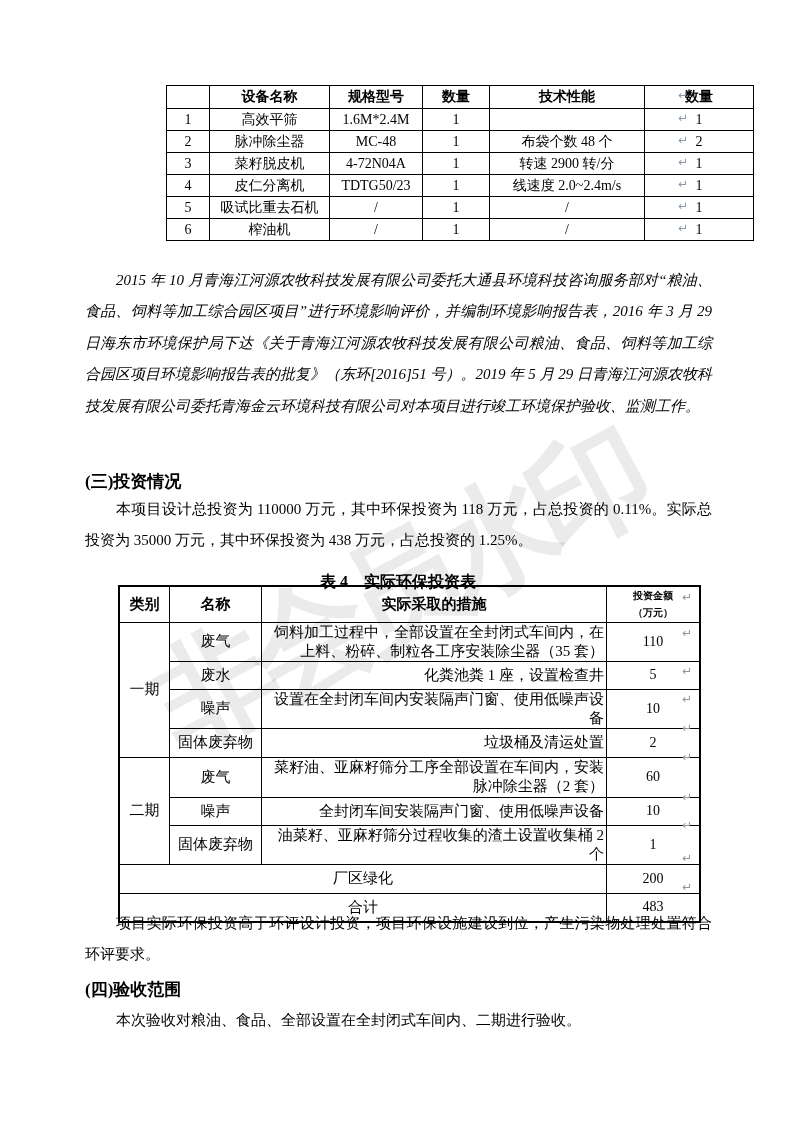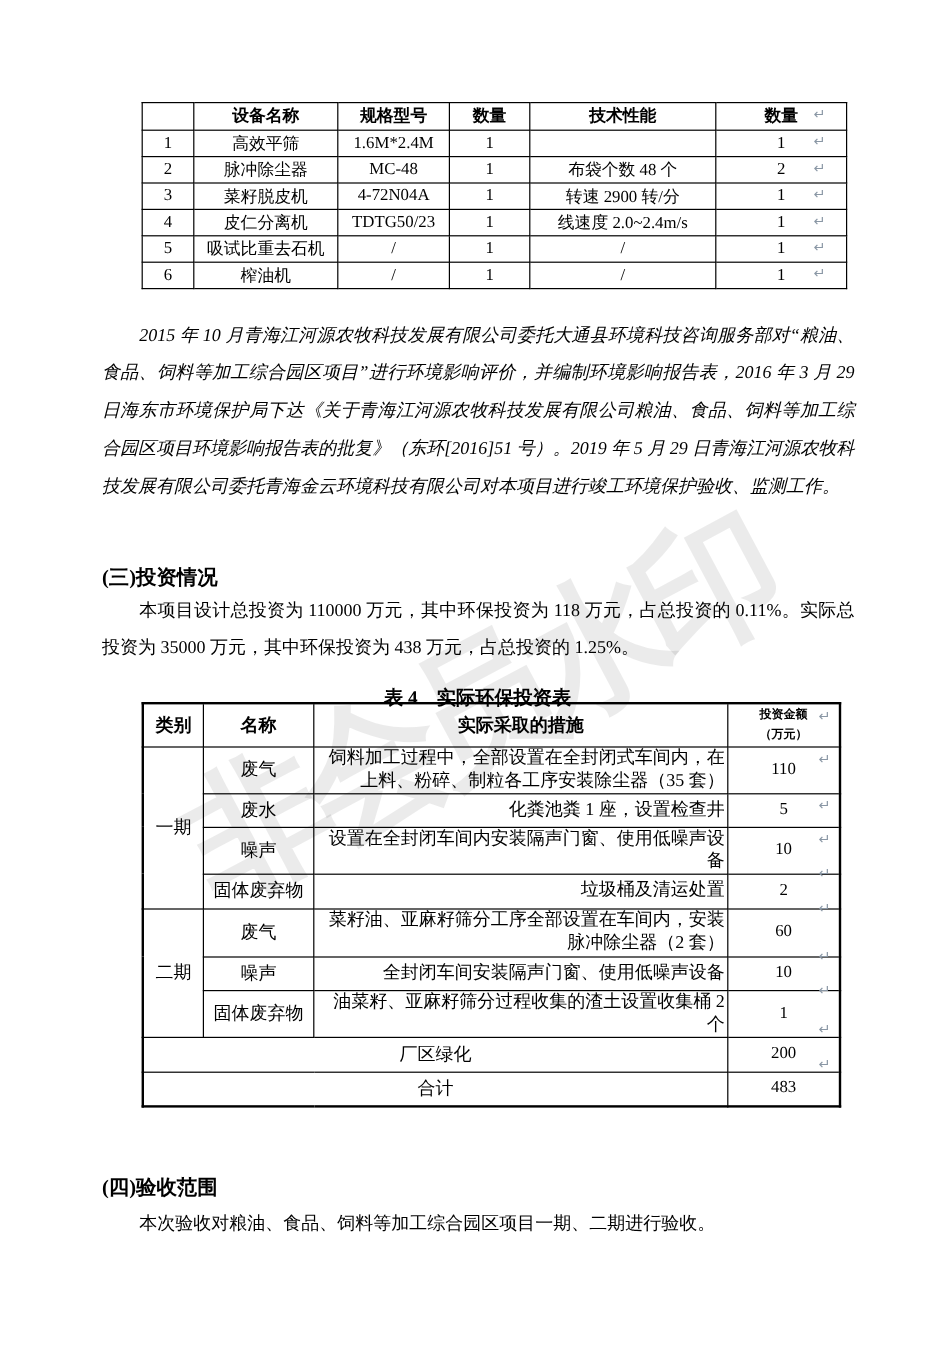--- a/index.html
+++ b/index.html
@@ -17,21 +17,21 @@
     transform:rotate(-28deg); transform-origin:left top;
     white-space:nowrap; pointer-events:none; z-index:0;
   }
   .content { position:absolute; left:0; top:0; width:793px; height:1122px; z-index:1; }
 
   
   .tblwrap { position:absolute; }
   table { border-collapse:collapse; table-layout:fixed; }
   td, th { border:1px solid #000; padding:0 2px; text-align:center; vertical-align:middle; overflow:hidden; }
 
-  .tbl1 { width:557px; font-size:14px; }
+  .tbl1 { width:557px; font-size:14px;margin-left:48px; }
   .tbl1 th { font-size:14px; font-weight:bold; }
   .tbl1 tr.hdr { height:23px; }
   .tbl1 tr.row { height:22px; }
   .c1-0{width:38px}.c1-1{width:115px}.c1-2{width:88px}.c1-3{width:62px}.c1-4{width:150px}.c1-5{width:104px}
 
   .tbl4 { width:560px; font-size:15px; border:2px solid #000; }
   .tbl4 th { font-size:15px; font-weight:bold; }
   .c4-0{width:45px}.c4-1{width:87px}.c4-2{width:340px}.c4-3{width:88px}
   .tbl4 .measure { line-height:19px;text-align:right; }
   .tbl4 .amt { font-size:14px; }
@@ -209,18 +209,19 @@
       <span class="pilcrow" style="left:564px; top:80px;">↵</span>
       <span class="pilcrow" style="left:564px; top:108px;">↵</span>
       <span class="pilcrow" style="left:564px; top:137px;">↵</span>
       <span class="pilcrow" style="left:564px; top:166px;">↵</span>
       <span class="pilcrow" style="left:564px; top:206px;">↵</span>
       <span class="pilcrow" style="left:564px; top:234px;">↵</span>
       <span class="pilcrow" style="left:564px; top:267px;">↵</span>
       <span class="pilcrow" style="left:564px; top:296px;">↵</span>
     </div>
 
+    <div class="para" style="top:908px;">项目实际环保投资高于环评设计投资，项目环保设施建设到位，产生污染物处理处置符合环评要求。</div>
 
     <div class="heading" style="top:978px;">(四)验收范围</div>
-    <div class="para" style="top:1005px;">本次验收对粮油、食品、饲料等加工综合园区项目一期、二期进行验收。</div>
+    <div class="para" style="top:1005px;">本次验收对粮油、食品、全部设置在全封闭式车间内、二期进行验收。</div>
 
   </div>
 </div>
 
 </body></html>

